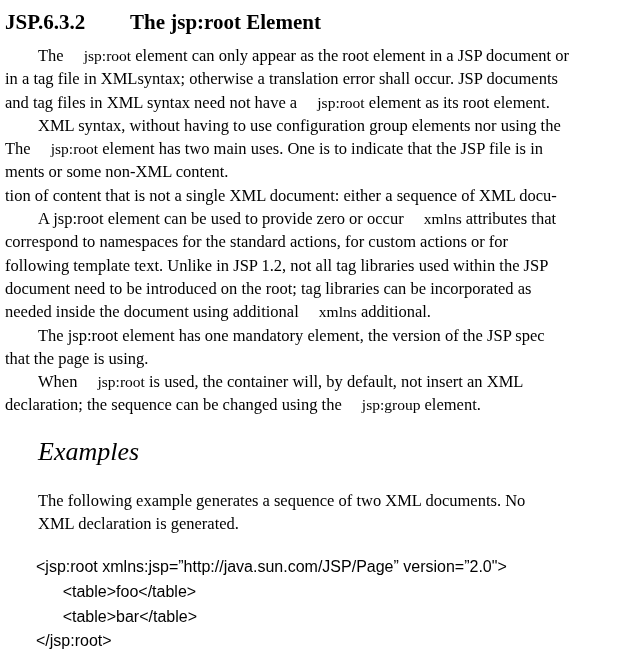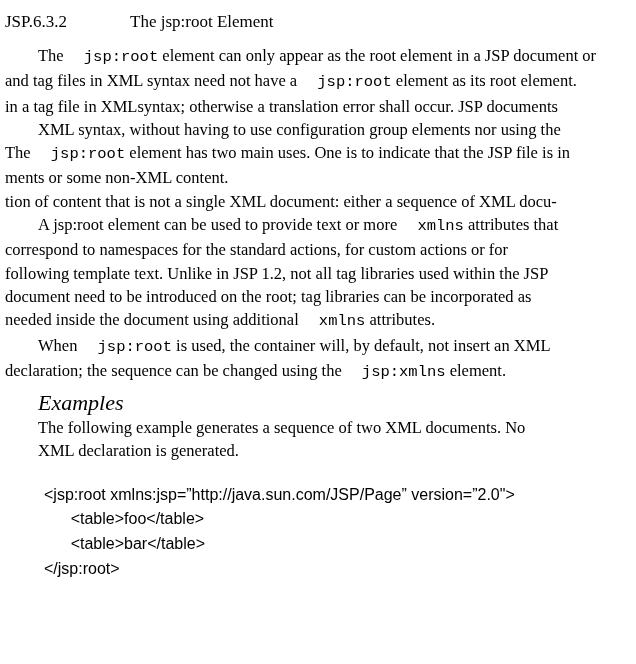--- a/index.html
+++ b/index.html
@@ -8,96 +8,100 @@
     width: 636px;
     height: 664px;
     background: #ffffff;
     color: #000000;
     font-family: "Liberation Serif", serif;
     overflow: hidden;
   }
   .doc { padding: 12px 4px 0 5px; }
 
   .heading {
-    font-weight: normal;
-    font-size: 17px;
+    font-weight: bold;
+    font-size: 21px;
     line-height: 20px;
     white-space: nowrap;
   }
   .hnum { display: inline-block; width: 125px; }
 
   .body-text {
     margin-top: 12px;
     font-size: 16.5px;
     line-height: 23.3px;
   }
   .line { white-space: nowrap; }
   .para .line:first-child { text-indent: 33px; }
 
   .code-font {
-    font-family: Liberation Mono, monospace;
+    font-family: Liberation Serif, serif;
     font-size: 0.94em;
     padding-left: 16px;
   }
 
   .examples-heading {
-    margin-top: 5px;
+    margin-top: 21px;
     margin-left: 33px;
-    font-size: 22px;
+    font-size: 26px;
     font-style: italic;
     line-height: 27px;
   }
 
   .examples-intro {
-    margin-top: 0;
+    margin-top: 24px;
     margin-left: 33px;
     font-size: 16.5px;
     line-height: 23.3px;
   }
 
   .code-block {
     margin-top: 20px;
     margin-left: 31px;
     font-family: "Liberation Sans", sans-serif;
     font-size: 16px;
     line-height: 24.6px;
   }
-  .code-block .line { white-space: pre; margin-left: 8px; }
+  .code-block .line { white-space: pre; }
 </style>
 </head>
 <body>
 
 <div class="doc">
 
   <div class="heading">
     <span class="hnum">JSP.6.3.2</span><span class="htitle">The jsp:root Element</span>
   </div>
 
   <div class="body-text">
       <div class="para">
         <div class="line"><span>The </span><span class="code-font">jsp:root</span><span> element can only appear as the root element in a JSP document or</span></div>
+        <div class="line"><span>in a tag file in XMLsyntax; otherwise a translation error shall occur. JSP documents</span></div>
         <div class="line"><span>and tag files in XML syntax need not have a </span><span class="code-font">jsp:root</span><span> element as its root element.</span></div>
-        <div class="line"><span>in a tag file in XMLsyntax; otherwise a translation error shall occur. JSP documents</span></div>
       </div>
       <div class="para">
         <div class="line"><span>XML syntax, without having to use configuration group elements nor using the</span></div>
         <div class="line"><span>The </span><span class="code-font">jsp:root</span><span> element has two main uses. One is to indicate that the JSP file is in</span></div>
         <div class="line"><span>ments or some non-XML content.</span></div>
         <div class="line"><span>tion of content that is not a single XML document: either a sequence of XML docu-</span></div>
       </div>
       <div class="para">
-        <div class="line"><span>A jsp:root element can be used to provide text or more </span><span class="code-font">xmlns</span><span> attributes that</span></div>
+        <div class="line"><span>A jsp:root element can be used to provide zero or occur </span><span class="code-font">xmlns</span><span> attributes that</span></div>
         <div class="line"><span>correspond to namespaces for the standard actions, for custom actions or for</span></div>
         <div class="line"><span>following template text. Unlike in JSP 1.2, not all tag libraries used within the JSP</span></div>
         <div class="line"><span>document need to be introduced on the root; tag libraries can be incorporated as</span></div>
-        <div class="line"><span>needed inside the document using additional </span><span class="code-font">xmlns</span><span> attributes.</span></div>
+        <div class="line"><span>needed inside the document using additional </span><span class="code-font">xmlns</span><span> additional.</span></div>
+      </div>
+      <div class="para">
+        <div class="line"><span>The jsp:root element has one mandatory element, the version of the JSP spec</span></div>
+        <div class="line"><span>that the page is using.</span></div>
       </div>
       <div class="para">
         <div class="line"><span>When </span><span class="code-font">jsp:root</span><span> is used, the container will, by default, not insert an XML</span></div>
-        <div class="line"><span>declaration; the sequence can be changed using the </span><span class="code-font">jsp:xmlns</span><span> element.</span></div>
+        <div class="line"><span>declaration; the sequence can be changed using the </span><span class="code-font">jsp:group</span><span> element.</span></div>
       </div>
     </div>
 
   <div class="examples-heading">Examples</div>
 
   <div class="examples-intro">
       <div class="line"><span>The following example generates a sequence of two XML documents. No</span></div>
       <div class="line"><span>XML declaration is generated.</span></div>
     </div>
 

